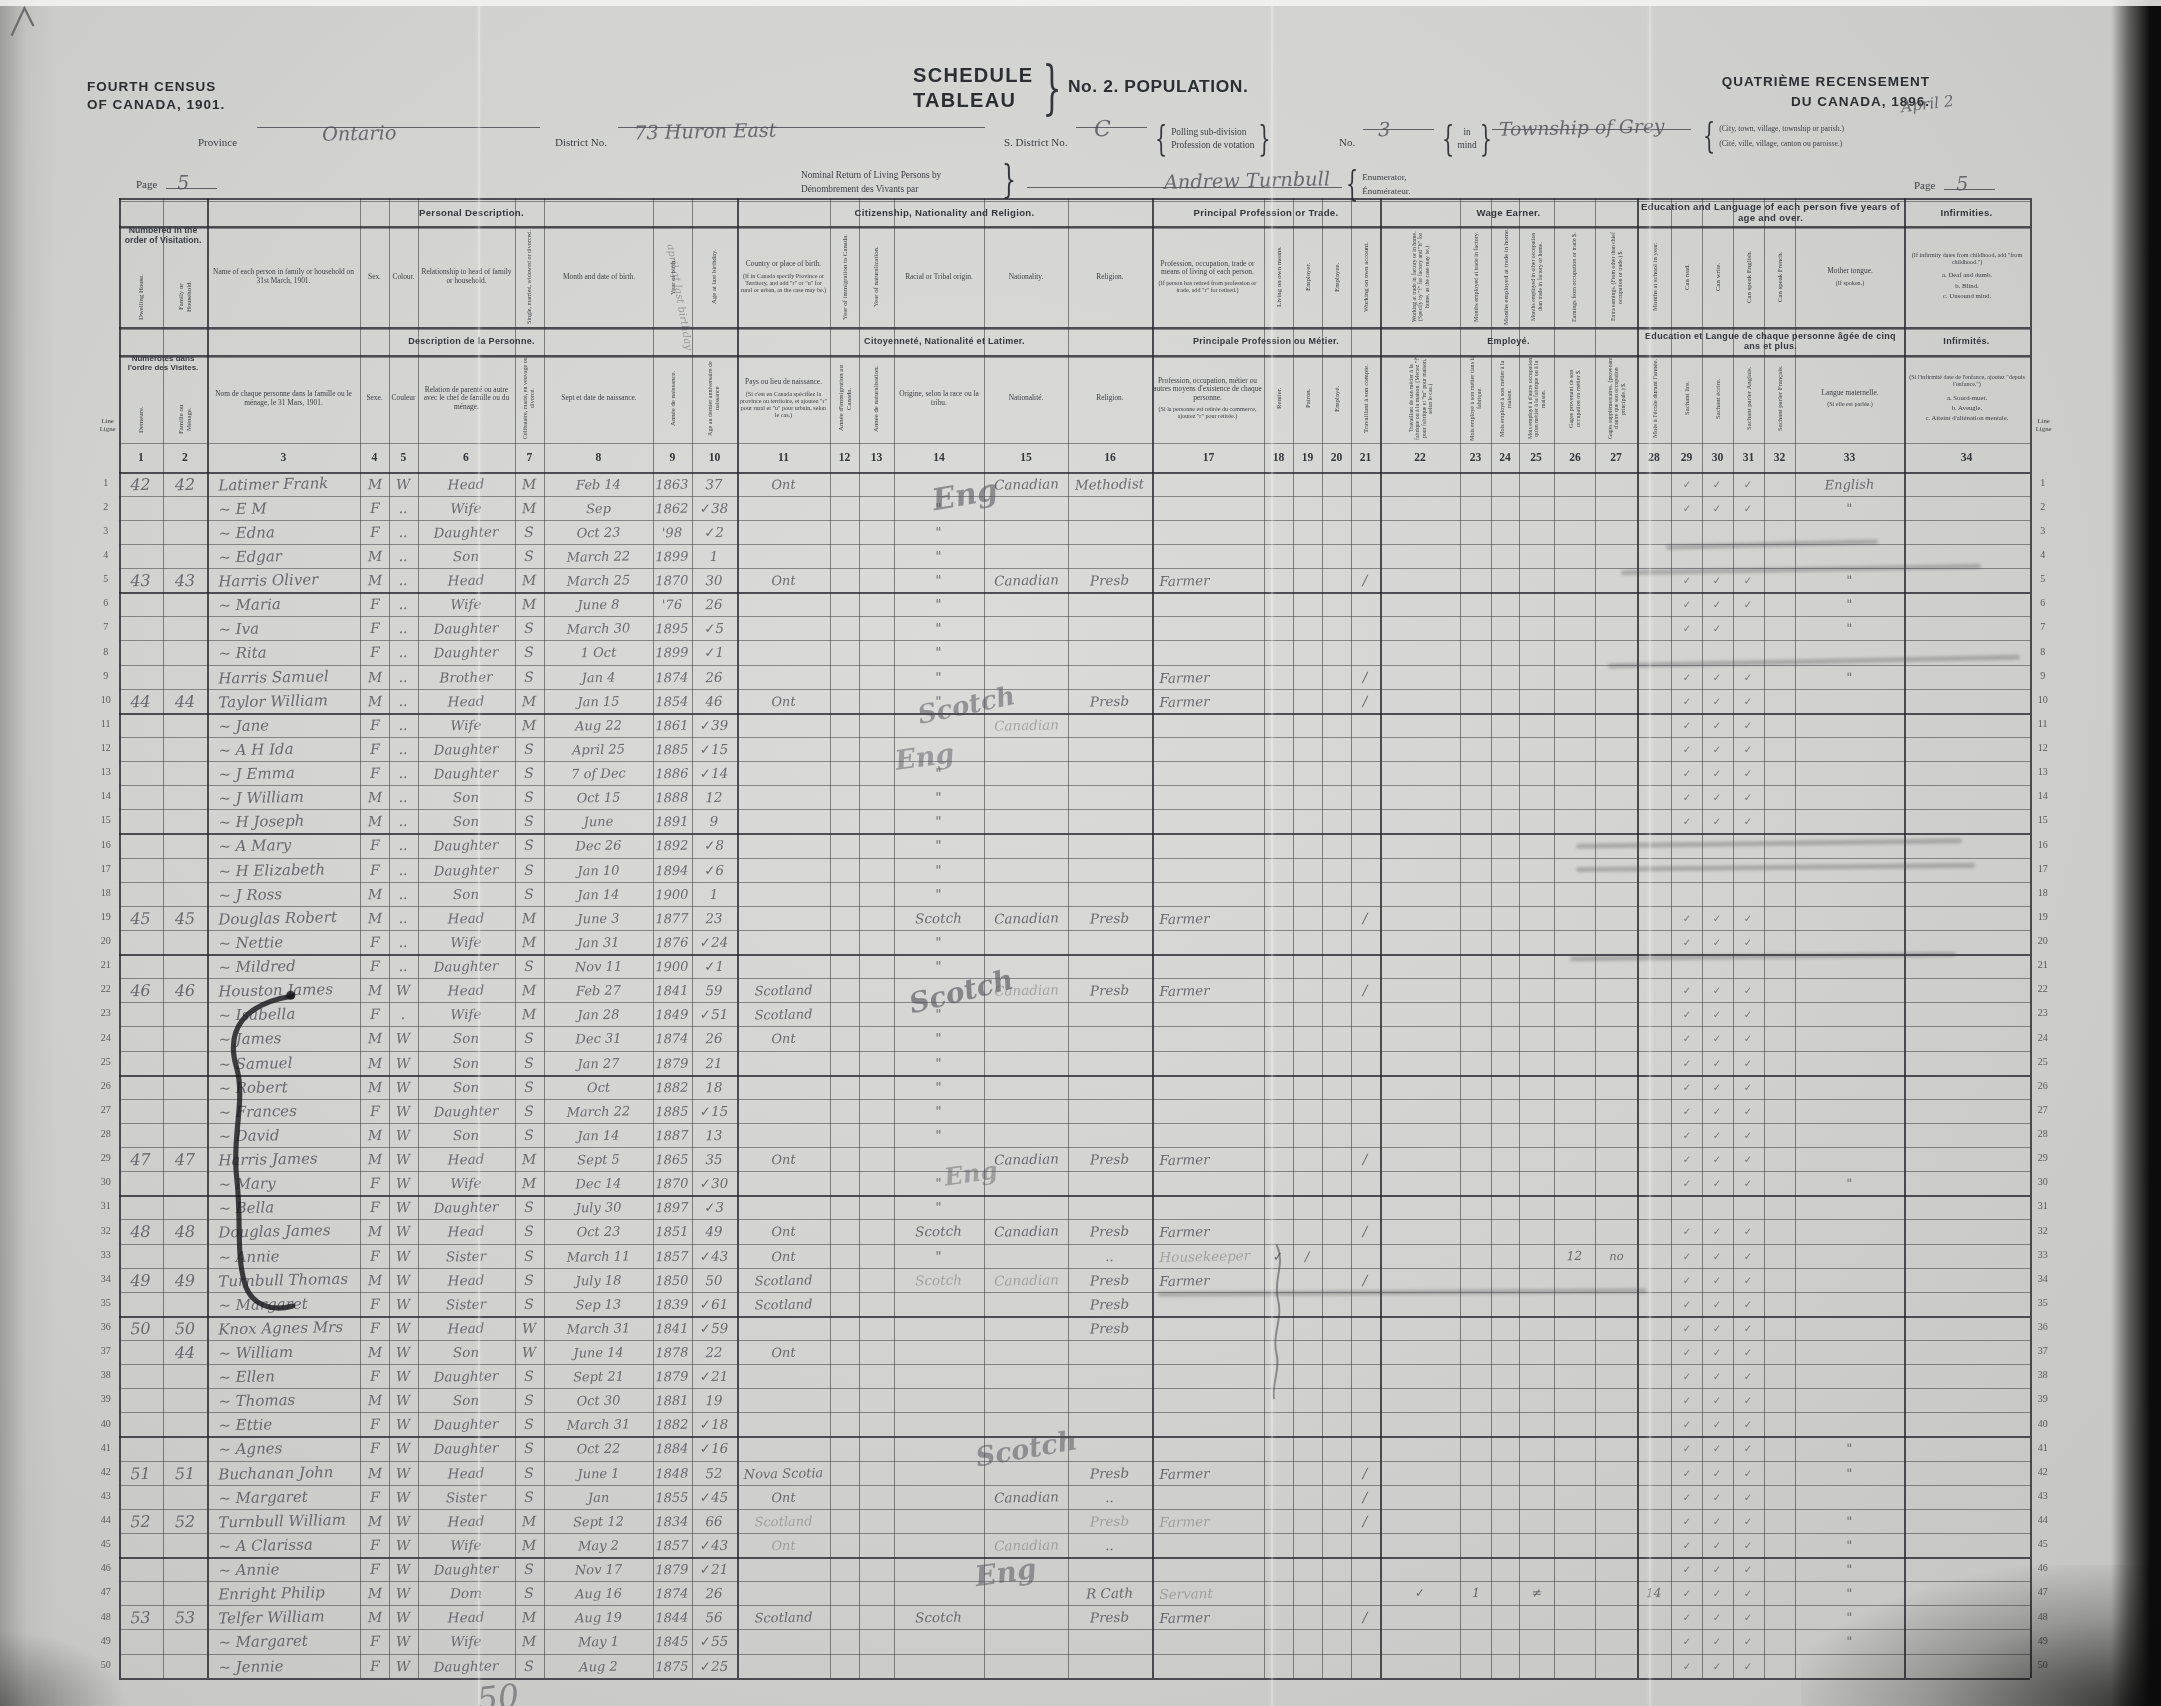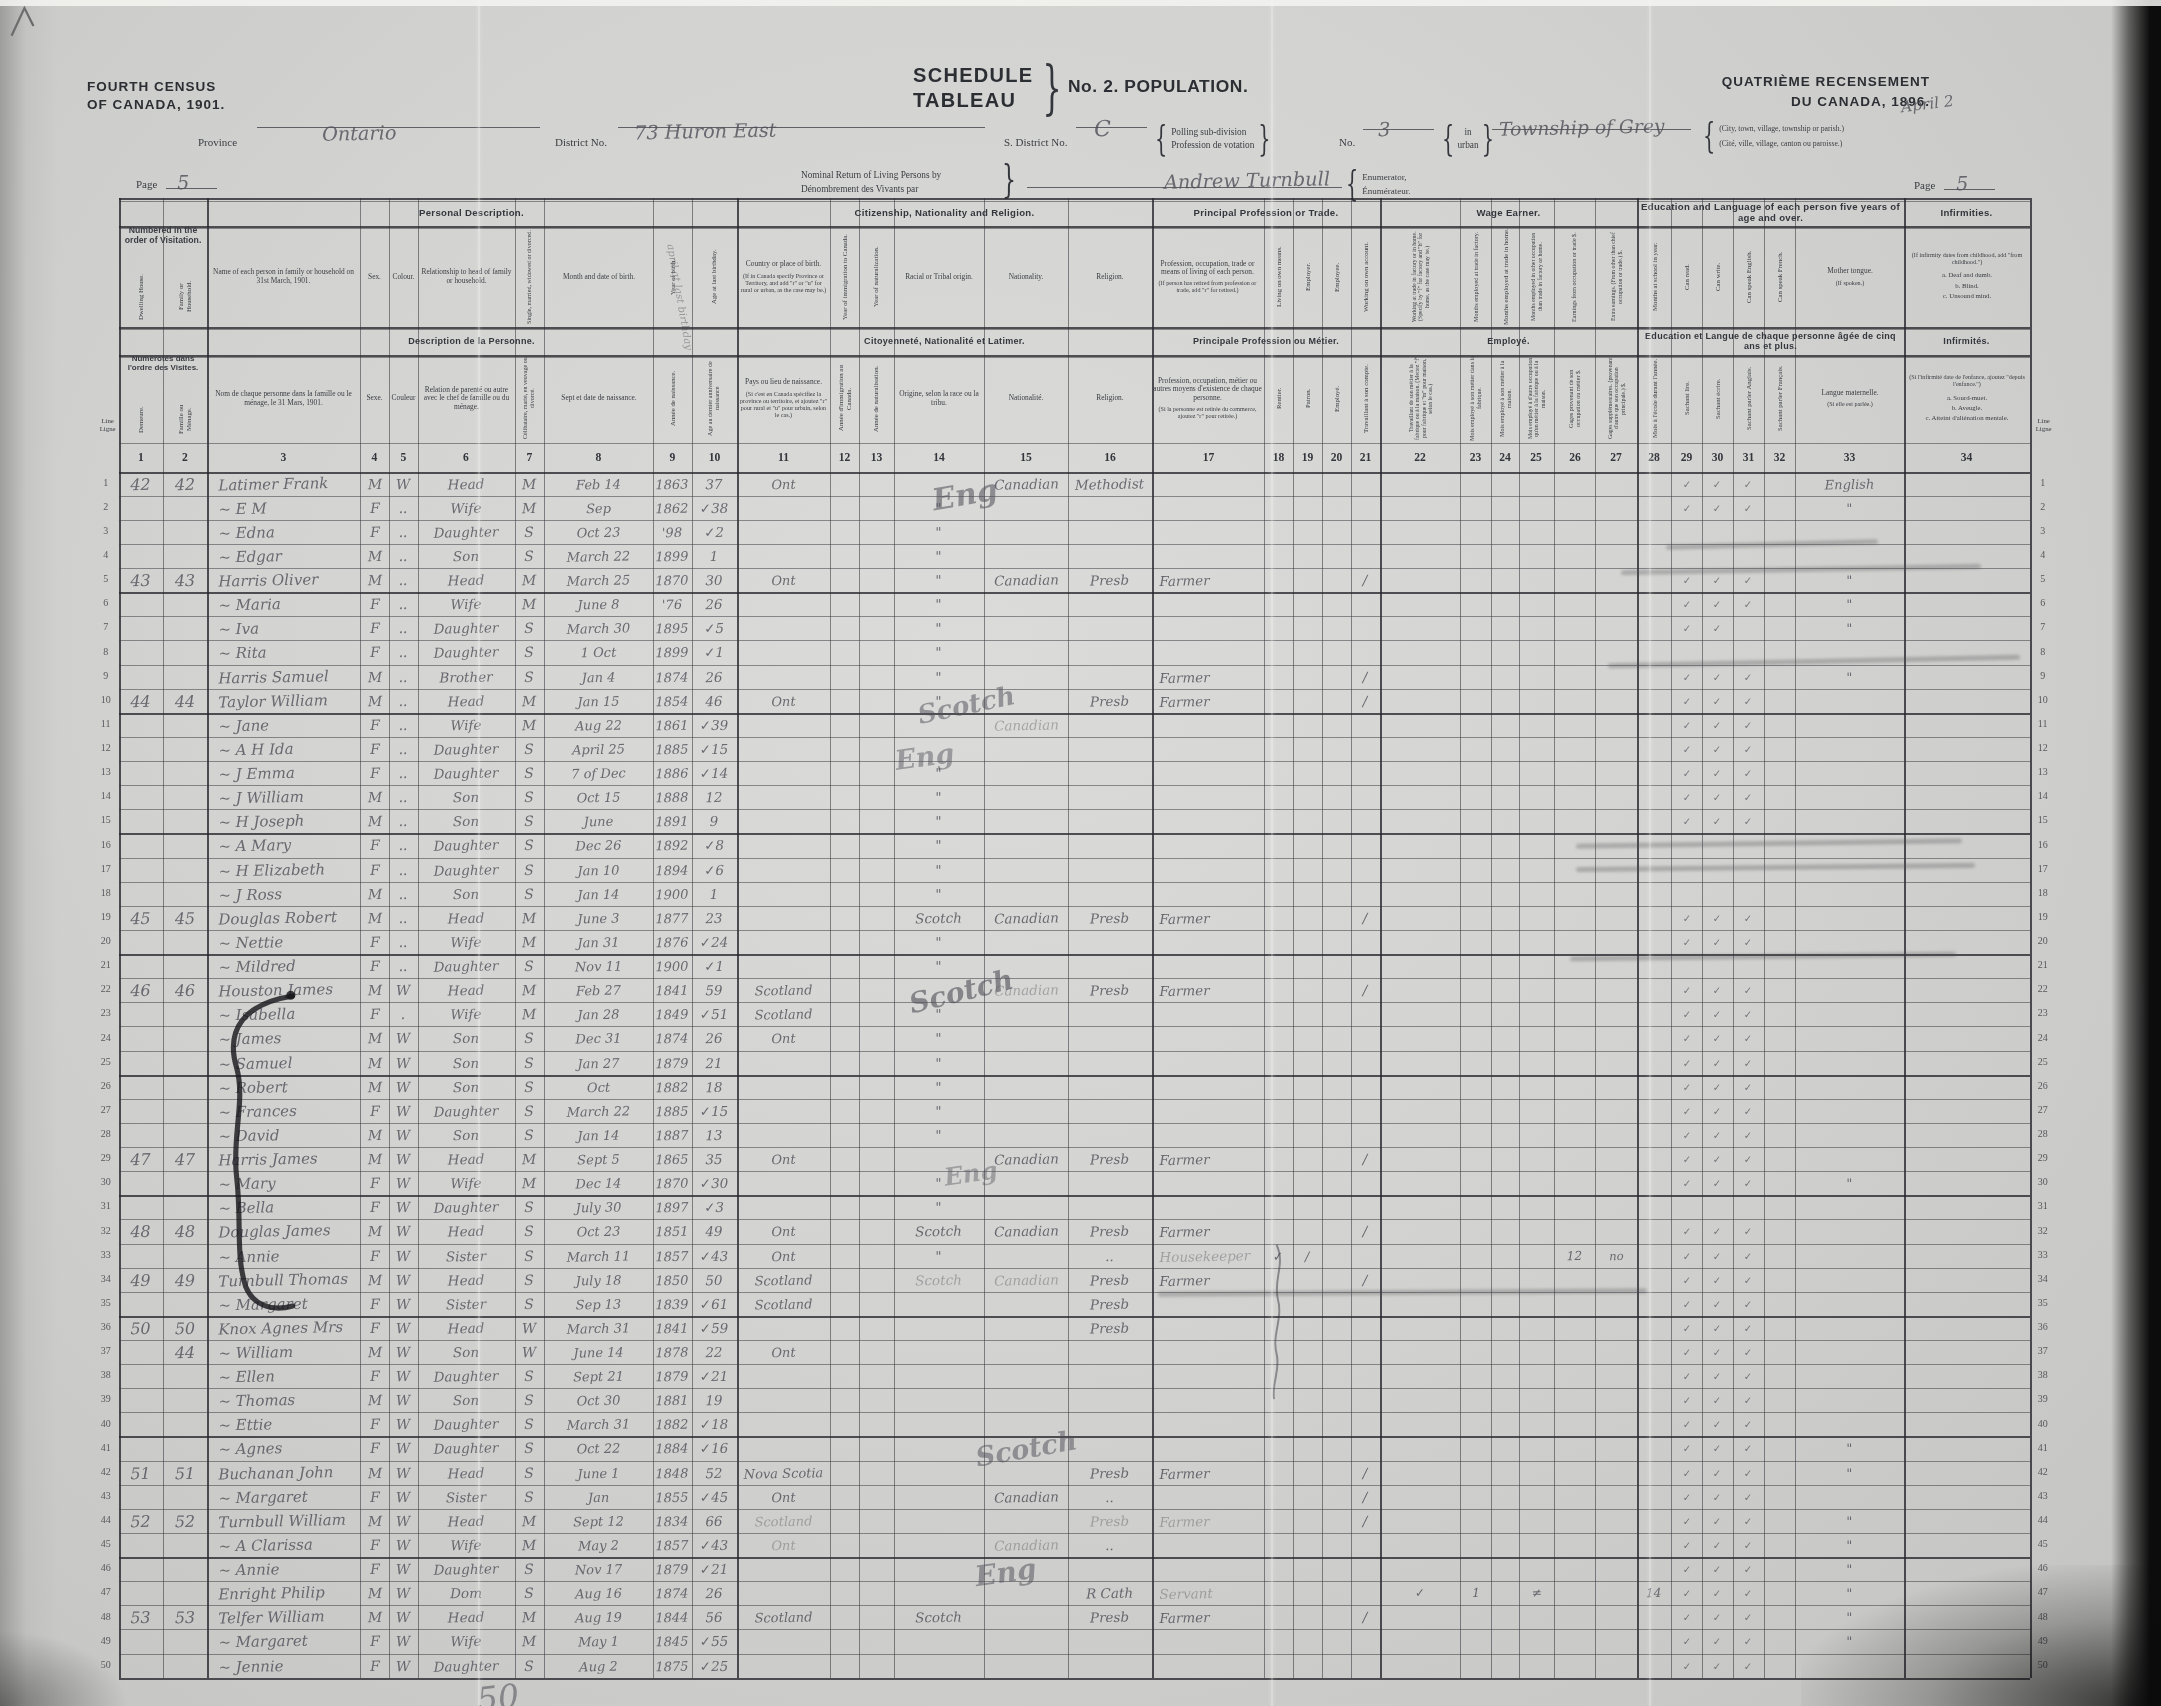--- a/index.html
+++ b/index.html
@@ -89,21 +89,21 @@
     <div class="brace" style="font-size:19.3px;transform:scaleY(1.8);margin-left:3.9px;">}</div>
   </div>
   <div class="abs smallprint" style="left:1339px;top:136px;font-size:11px;">No.</div>
   <div class="underl" style="left:1363px;top:129px;width:71px;"></div>
   <div class="abs hw" style="left:1378px;top:118px;font-size:19.3px;">3</div>
 
   <div class="abs" style="left:1442px;top:126px;display:flex;align-items:center;">
     <div class="brace" style="font-size:19.3px;transform:scaleY(1.8);margin-right:3.2px;">{</div>
     <div class="smallprint" style="font-size:9.3px;line-height:1.4;text-align:center;">
       <div>in</div>
-      <div>urban</div>
+      <div>mind</div>
     </div>
     <div class="brace" style="font-size:19.3px;transform:scaleY(1.8);margin-left:3.2px;">}</div>
   </div>
   <div class="underl" style="left:1492px;top:129px;width:199px;"></div>
   <div class="abs hw" style="left:1499px;top:117px;font-size:18.7px;">Township of Grey</div>
   <div class="abs" style="left:1703px;top:122px;display:flex;align-items:center;">
     <div class="brace" style="font-size:19.3px;transform:scaleY(1.8);margin-right:3.9px;">{</div>
     <div class="smallprint" style="font-size:7.7px;line-height:1.9;">
       <div>(City, town, village, township or parish.)</div>
       <div>(Cité, ville, village, canton ou paroisse.)</div>

